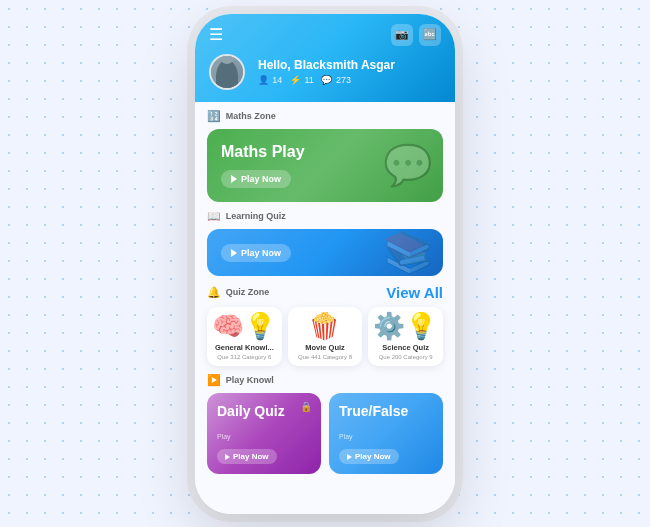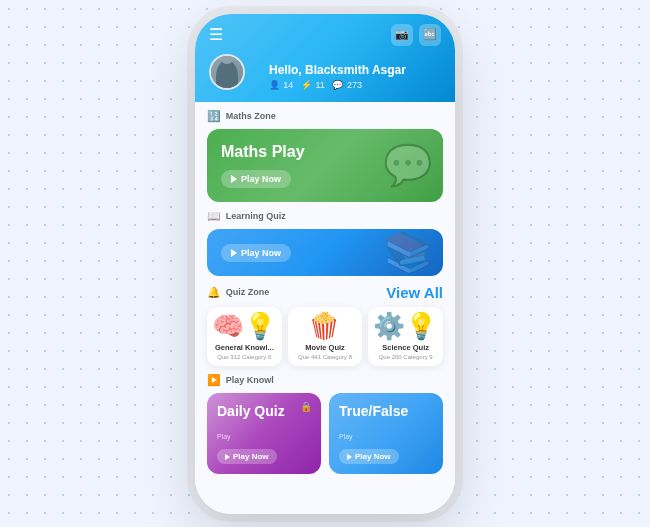--- a/index.html
+++ b/index.html
@@ -51,22 +51,22 @@
       border-radius: 6px;
       display: flex;
       align-items: center;
       justify-content: center;
       color: #fff;
       font-size: 11px;
       cursor: pointer;
     }
     .user-row {
       display: flex;
-      align-items: flex-end;
-      gap: 24px;
+      align-items: center;
+      gap: 13px;
     }
     .avatar {
       width: 36px;
       height: 36px;
       border-radius: 50%;
       background: #b0bec5;
       border: 2px solid rgba(255,255,255,0.6);
       overflow: hidden;
       display: flex;
       align-items: center;

